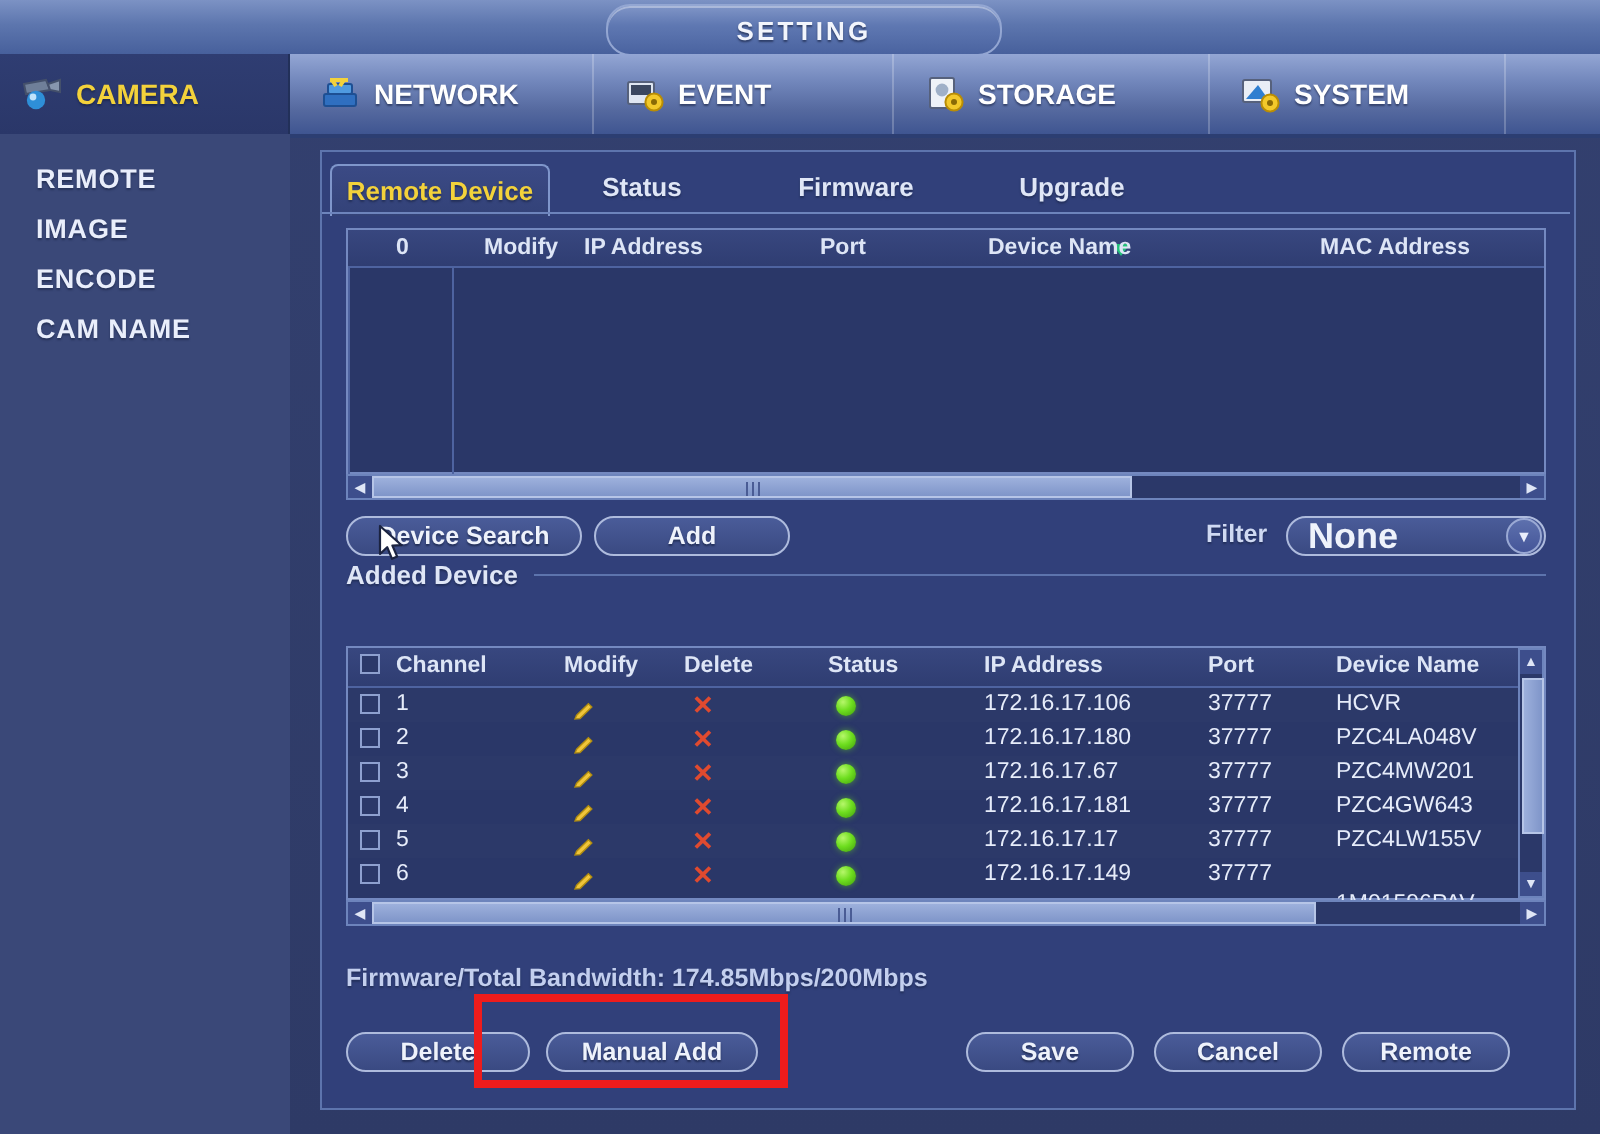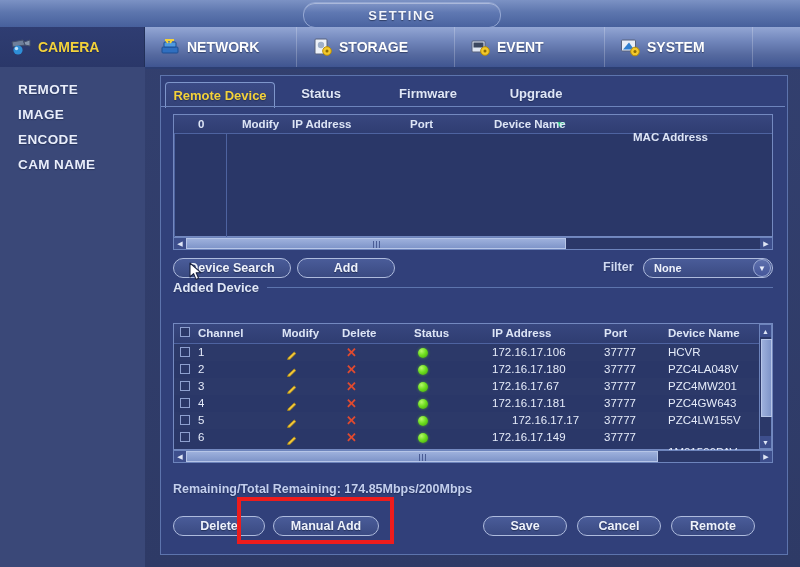--- a/index.html
+++ b/index.html
@@ -126,21 +126,21 @@
     position:absolute;box-sizing:border-box;
   }
 
   .lbl{position:absolute;font-size:12.5px;color:#cfd9f2;font-weight:bold;text-shadow:0 1px 1px rgba(20,30,60,.5);}
 
   .combo{
     position:absolute;height:20px;border:1px solid #aebbdd;border-radius:10px;
     background:linear-gradient(180deg,#4a5c99 0%,#3a4a82 100%);
     box-sizing:border-box;display:flex;align-items:center;
   }
-  .combo .cval{flex:1 1 auto;padding-left:10px;font-size:11px;color:#eef2fb;font-weight:bold;}
+  .combo .cval{flex:1 1 auto;padding-left:10px;font-size:18px;color:#eef2fb;font-weight:bold;}
   .combo .carrow{width:18px;height:18px;margin-right:1px;border-radius:9px;
     background:linear-gradient(180deg,#5d70ad 0%,#455699 100%);
     border:1px solid #9aa9d4;box-sizing:border-box;
     display:flex;align-items:center;justify-content:center;font-size:8px;color:#e9eefb;}
 
   
   .sect{position:absolute;display:flex;align-items:center;gap:8px;}
   .sect .stxt{font-size:13px;font-weight:bold;color:#dfe6f6;text-shadow:0 1px 1px rgba(20,30,60,.5);white-space:nowrap;}
   .sect .srule{height:1px;background:#5d74ad;}
 
@@ -201,42 +201,42 @@
         <svg width="22" height="20" viewBox="0 0 22 20">
           <rect x="3" y="10" width="16" height="6" rx="1" fill="#2f6fc0" stroke="#1d4f93"></rect>
           <rect x="5" y="5" width="12" height="5" rx="1" fill="#4f9ae0" stroke="#1d4f93"></rect>
           <path d="M7 3 L9 6 M13 3 L11 6" stroke="#f3d23b" stroke-width="2"></path>
           <rect x="6" y="2" width="9" height="2" fill="#f3d23b"></rect>
         </svg>
       </span>
       <span>NETWORK</span>
     </div>
 
+    <div class="menu-item" style="width:150px;box-sizing:border-box;">
+      <span class="menu-icon">
+        <svg width="22" height="20" viewBox="0 0 22 20">
+          <rect x="3" y="4" width="13" height="11" rx="1" fill="#dfe6f2" stroke="#56617c"></rect>
+          <rect x="4.5" y="5.5" width="10" height="5" fill="#3b4760"></rect>
+          <circle cx="16" cy="14" r="4.3" fill="#f3c92b" stroke="#b98d05"></circle>
+          <circle cx="16" cy="14" r="1.5" fill="#8a6a06"></circle>
+        </svg>
+      </span>
+      <span>EVENT</span>
+    </div>
+
     <div class="menu-item" style="width:158px;box-sizing:border-box;">
       <span class="menu-icon">
         <svg width="22" height="20" viewBox="0 0 22 20">
           <rect x="4" y="2" width="12" height="15" rx="1" fill="#eef2f8" stroke="#56617c"></rect>
           <circle cx="10" cy="8" r="3.2" fill="#9fb0c8"></circle>
           <circle cx="16" cy="14" r="4.3" fill="#f3c92b" stroke="#b98d05"></circle>
           <circle cx="16" cy="14" r="1.5" fill="#8a6a06"></circle>
         </svg>
       </span>
       <span>STORAGE</span>
-    </div>
-
-    <div class="menu-item" style="width:150px;box-sizing:border-box;">
-      <span class="menu-icon">
-        <svg width="22" height="20" viewBox="0 0 22 20">
-          <rect x="3" y="4" width="13" height="11" rx="1" fill="#dfe6f2" stroke="#56617c"></rect>
-          <rect x="4.5" y="5.5" width="10" height="5" fill="#3b4760"></rect>
-          <circle cx="16" cy="14" r="4.3" fill="#f3c92b" stroke="#b98d05"></circle>
-          <circle cx="16" cy="14" r="1.5" fill="#8a6a06"></circle>
-        </svg>
-      </span>
-      <span>EVENT</span>
     </div>
 
     <div class="menu-item" style="width:148px;box-sizing:border-box;border-right:1px solid rgba(255,255,255,.22);">
       <span class="menu-icon">
         <svg width="22" height="20" viewBox="0 0 22 20">
           <rect x="2.5" y="3" width="14" height="11" rx="1" fill="#e9eef6" stroke="#56617c"></rect>
           <path d="M4 12.5 L10 5.5 L15 12.5 Z" fill="#2f7fd0"></path>
           <circle cx="16" cy="14.5" r="4.3" fill="#f3c92b" stroke="#b98d05"></circle>
           <circle cx="16" cy="14.5" r="1.5" fill="#8a6a06"></circle>
         </svg>
@@ -267,21 +267,21 @@
         <div class="th" style="left:24px;">0</div>
         <div class="th" style="left:68px;">Modify</div>
         <div class="th" style="left:118px;">IP Address</div>
         <div class="th" style="left:192px;" style2="">
           <svg width="9" height="8" viewBox="0 0 9 8" style="position:absolute;left:190px;top:6px;">
               <path d="M0 1 L9 1 L4.5 7 Z" fill="#23c07a"></path>
             </svg>
         </div>
         <div class="th" style="left:236px;">Port</div>
         <div class="th" style="left:320px;">Device Name</div>
-        <div class="th" style="left:459px;margin-top:13px;">MAC Address</div>
+        <div class="th" style="left:486px;">MAC Address</div>
       </div>
       <div class="vdiv" style="left:52px;top:18px;"></div>
       <div class="vdiv" style="left:0px;top:18px;"></div>
       <div style="position:absolute;left:0;top:19px;width:598px;height:86px;"></div>
     </div>
 
     <div class="hscroll" style="left:12px;top:161px;width:600px;">
       <div class="hs-btn">◀</div>
       <div class="hs-track">
         <div class="hs-thumb" style="left:0;width:380px;">
@@ -366,21 +366,21 @@
             <div class="cell" style="left:494px;width:78px;">PZC4GW643</div>
           </div>
           <div class="arow">
             <div class="cbx" style="left:6px;top:3px;"></div>
             <div class="cell" style="left:24px;">5</div>
             <span class="pencil" style="left:112px;"><svg width="11" height="10" viewBox="0 0 11 10">
                 <path d="M1.5 8.5 L2.3 6.6 L8.2 0.9 L9.9 2.5 L4 8.3 Z" fill="#f0c53a" stroke="#b08c10" stroke-width=".7"></path>
               </svg></span>
             <span class="xmark" style="left:172px;">✕</span>
             <span class="dot" style="left:244px;"></span>
-            <div class="cell" style="left:318px;margin-left:20px;">172.16.17.17</div>
+            <div class="cell" style="left:318px;">172.16.17.17</div>
             <div class="cell" style="left:430px;">37777</div>
             <div class="cell" style="left:494px;width:78px;">PZC4LW155V</div>
           </div>
           <div class="arow">
             <div class="cbx" style="left:6px;top:3px;"></div>
             <div class="cell" style="left:24px;">6</div>
             <span class="pencil" style="left:112px;"><svg width="11" height="10" viewBox="0 0 11 10">
                 <path d="M1.5 8.5 L2.3 6.6 L8.2 0.9 L9.9 2.5 L4 8.3 Z" fill="#f0c53a" stroke="#b08c10" stroke-width=".7"></path>
               </svg></span>
             <span class="xmark" style="left:172px;">✕</span>
@@ -401,21 +401,21 @@
     <div class="hscroll" style="left:12px;top:374px;width:600px;">
       <div class="hs-btn">◀</div>
       <div class="hs-track">
         <div class="hs-thumb" style="left:0;width:472px;">
           <div class="hs-grip" style="left:232px;"></div>
         </div>
       </div>
       <div class="hs-btn">▶</div>
     </div>
 
-    <div class="bw" style="left:12px;top:406px;">Remaining/Total Remaining: 174.85Mbps/200Mbps</div>
+    <div class="bw" style="left:12px;top:406px;">Firmware/Total Bandwidth: 174.85Mbps/200Mbps</div>
 
     <div class="btn" style="left:12px;top:440px;width:92px;">Delete</div>
     <div class="btn" style="left:112px;top:440px;width:106px;">Manual Add</div>
     <div class="btn" style="left:322px;top:440px;width:84px;">Save</div>
     <div class="btn" style="left:416px;top:440px;width:84px;">Cancel</div>
     <div class="btn" style="left:510px;top:440px;width:84px;">Remote</div>
   </div>
 
   <div class="redbox" style="left:237px;top:497px;width:157px;height:47px;"></div>
 

